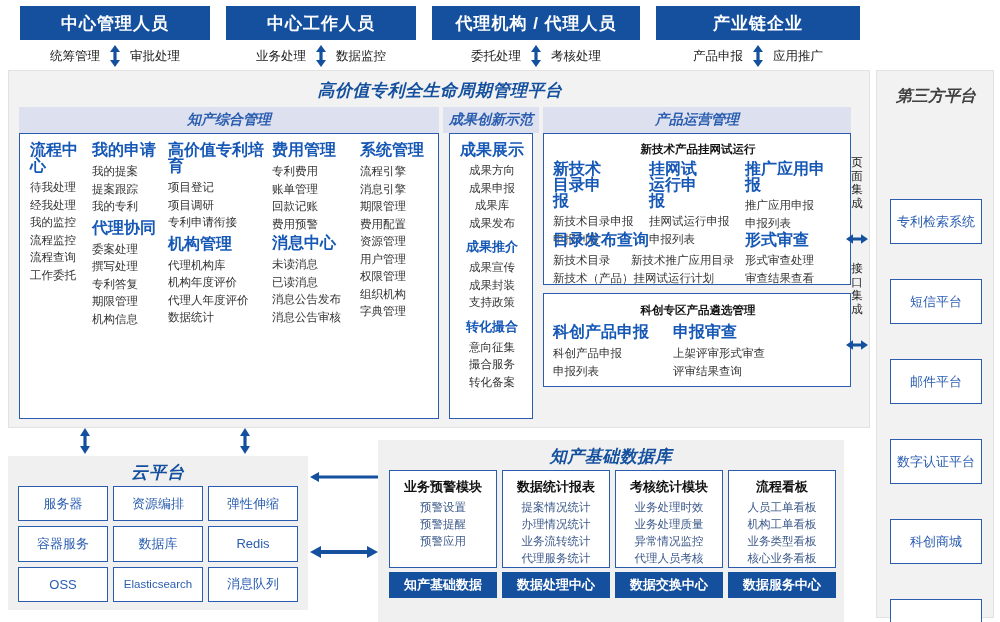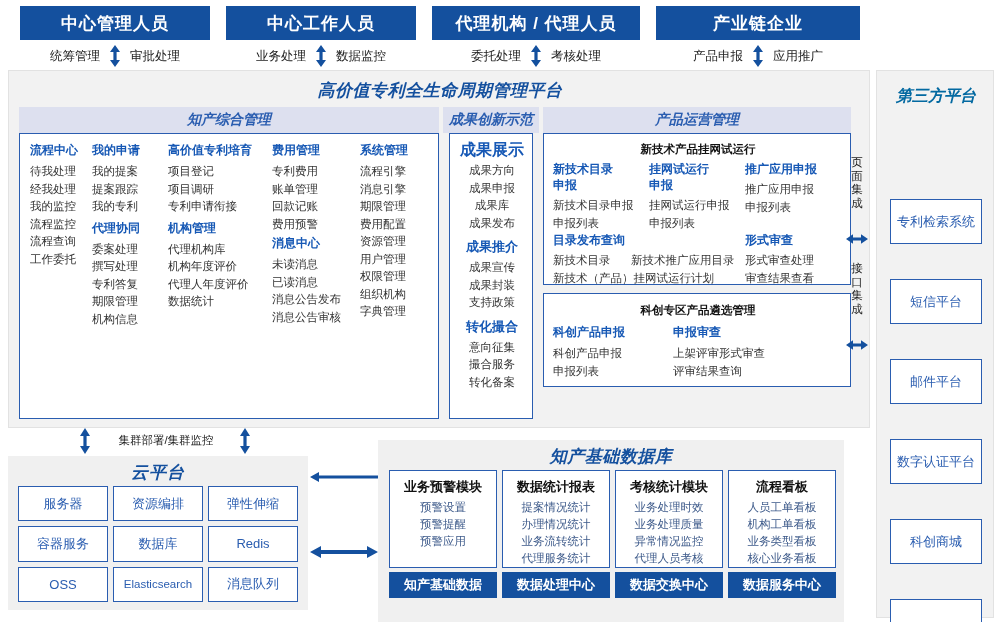--- a/index.html
+++ b/index.html
@@ -41,30 +41,30 @@
   .group-band-title{
     font-size:14px;font-weight:bold;font-style:italic;color:#2a5db0;
   }
   .inner-box{
     background:#ffffff;border:1.5px solid #2a5db0;
   }
   .sub-head{
     font-size:11.5px;font-weight:bold;color:#111;
   }
   .col-head{
-    font-size:12px;font-weight:bold;color:#1658b5;line-height:16px;
+    font-size:16px;font-weight:bold;color:#1658b5;line-height:16px;
   }
   .col-item{
     font-size:11.5px;color:#333;line-height:17.5px;white-space:nowrap;
   }
   .col{display:flex;flex-direction:column;}
 
   
   .tp-panel{background:#f2f2f2;border:1px solid #e2e2e2;}
-  .tp-title{font-size:16px;font-weight:bold;font-style:italic;color:#0369a1;}
+  .tp-title{font-size:16px;font-weight:bold;font-style:italic;color:#404040;}
   .tp-item{
     background:#fff;border:1.5px solid #2a5db0;color:#2a5db0;
     font-size:13px;
   }
   .integration-lbl{
     font-size:11.5px;color:#222;line-height:13.5px;width:14px;text-align:center;
   }
 
   
   .cloud-panel{background:#f0f0f0;}
@@ -347,23 +347,20 @@
     <div class="abs ctr tp-item" style="left:13px;top:528px;width:92px;height:45px;letter-spacing:2px;">
       <span>……</span>
     </div>
   </div>
 
   <div class="abs" style="left:78px;top:428px;width:14px;height:26px;">
     <svg viewBox="0 0 14 26" width="14" height="26">
         <path d="M7 0 L12 8 L8.6 8 L8.6 18 L12 18 L7 26 L2 18 L5.4 18 L5.4 8 L2 8 Z" fill="#14509E"></path>
       </svg>
   </div>
-  <div class="abs ctr cluster-lbl" style="left:96px;top:430px;width:140px;height:20px;">
-    <span>集群部署/集群监控</span>
-  </div>
   <div class="abs" style="left:238px;top:428px;width:14px;height:26px;">
     <svg viewBox="0 0 14 26" width="14" height="26">
         <path d="M7 0 L12 8 L8.6 8 L8.6 18 L12 18 L7 26 L2 18 L5.4 18 L5.4 8 L2 8 Z" fill="#14509E"></path>
       </svg>
   </div>
 
   <div class="abs cloud-panel" style="left:8px;top:456px;width:300px;height:154px;">
     <div class="abs ctr cloud-title" style="left:0;top:4px;width:300px;height:24px;">
       <span>云平台</span>
     </div>

